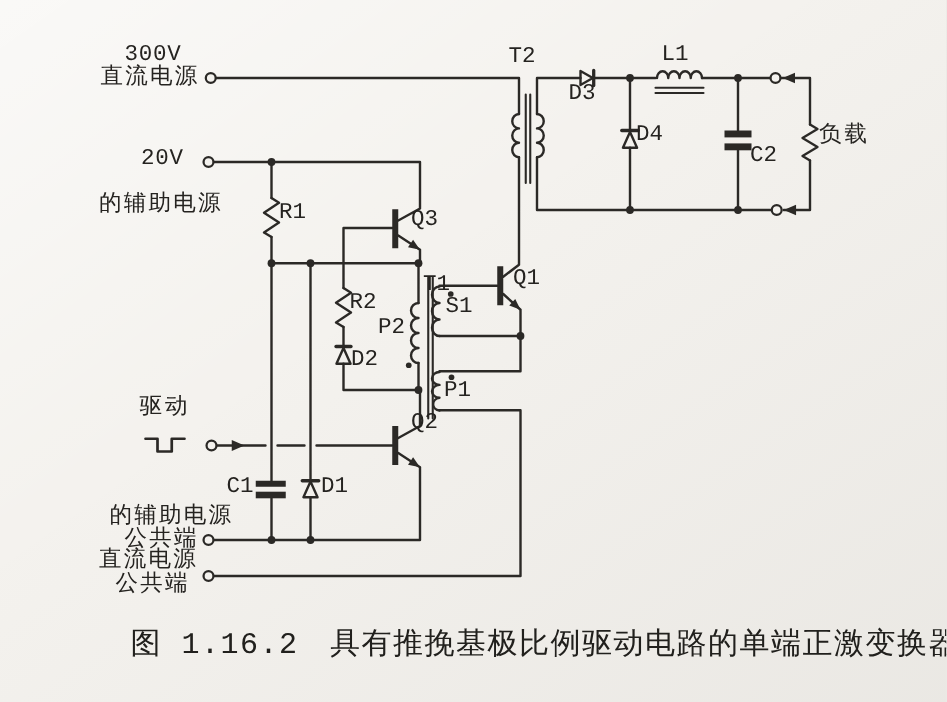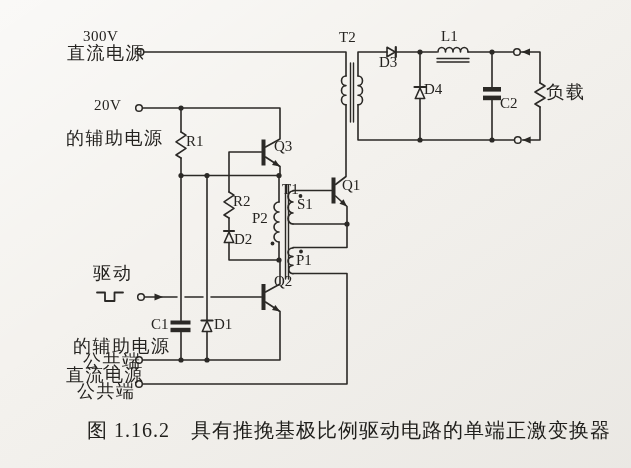--- a/index.html
+++ b/index.html
@@ -8,27 +8,27 @@
     width:631px;height:468px;
     background:#f4f2ee;
     background-image:linear-gradient(145deg, rgba(255,255,255,.55) 0%, rgba(255,255,255,0) 40%, rgba(120,115,105,.08) 100%);
     font-family:"Liberation Serif", serif;
     overflow:hidden;
   }
   #schematic{position:absolute;left:0;top:0;}
   .lbl{
     position:absolute;
     color:#252320;
-    font-family:Liberation Serif, serif;
+    font-family:Liberation Mono, monospace;
     font-size:15px;
     line-height:1.05;
     white-space:nowrap;
     user-select:none;
   }
-  .cjk{font-size:18px;letter-spacing:1.5px;}
+  .cjk{font-size:15px;letter-spacing:1.5px;}
   .caption{font-size:20px;letter-spacing:1px;color:#21201d;}
 </style>
 </head>
 <body>
 
 <div id="figure">
 
   <svg id="schematic" width="631" height="468" viewBox="0 0 631 468">
     <g stroke="#2b2926" stroke-width="1.6" fill="none" stroke-linecap="round" stroke-linejoin="round">
 

